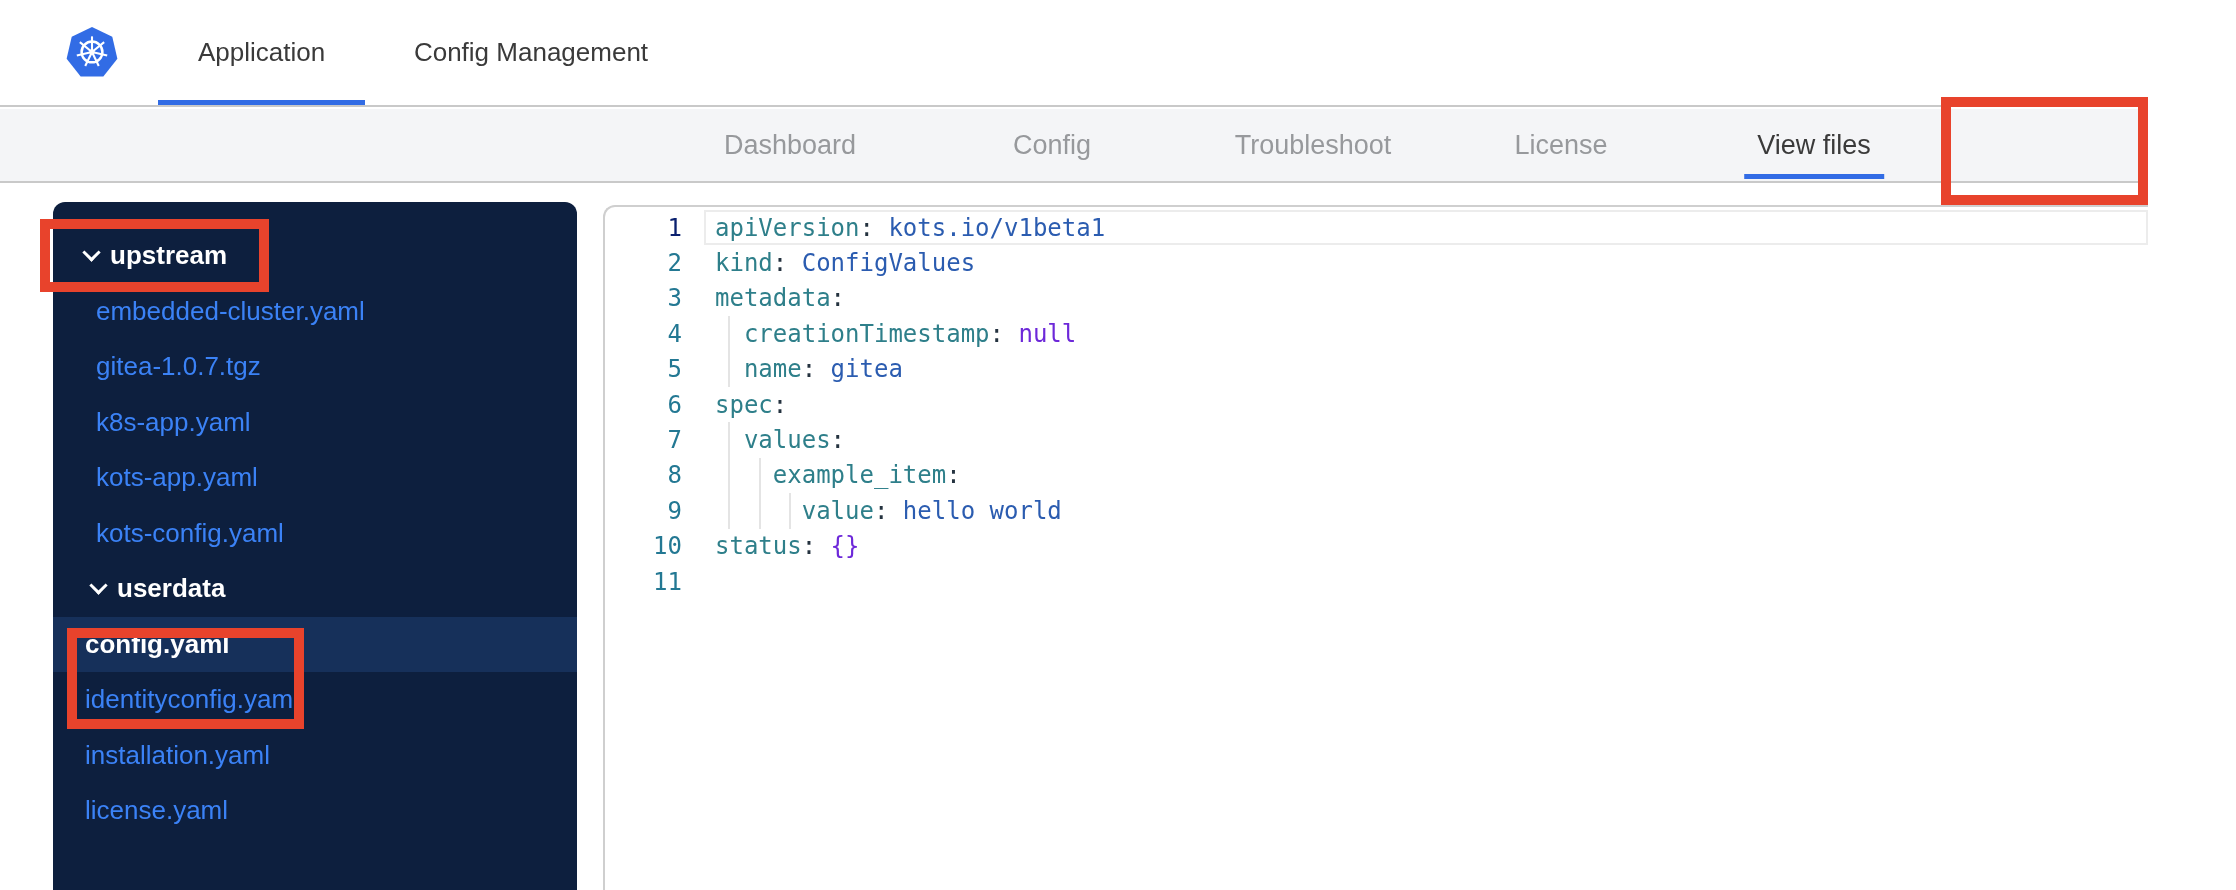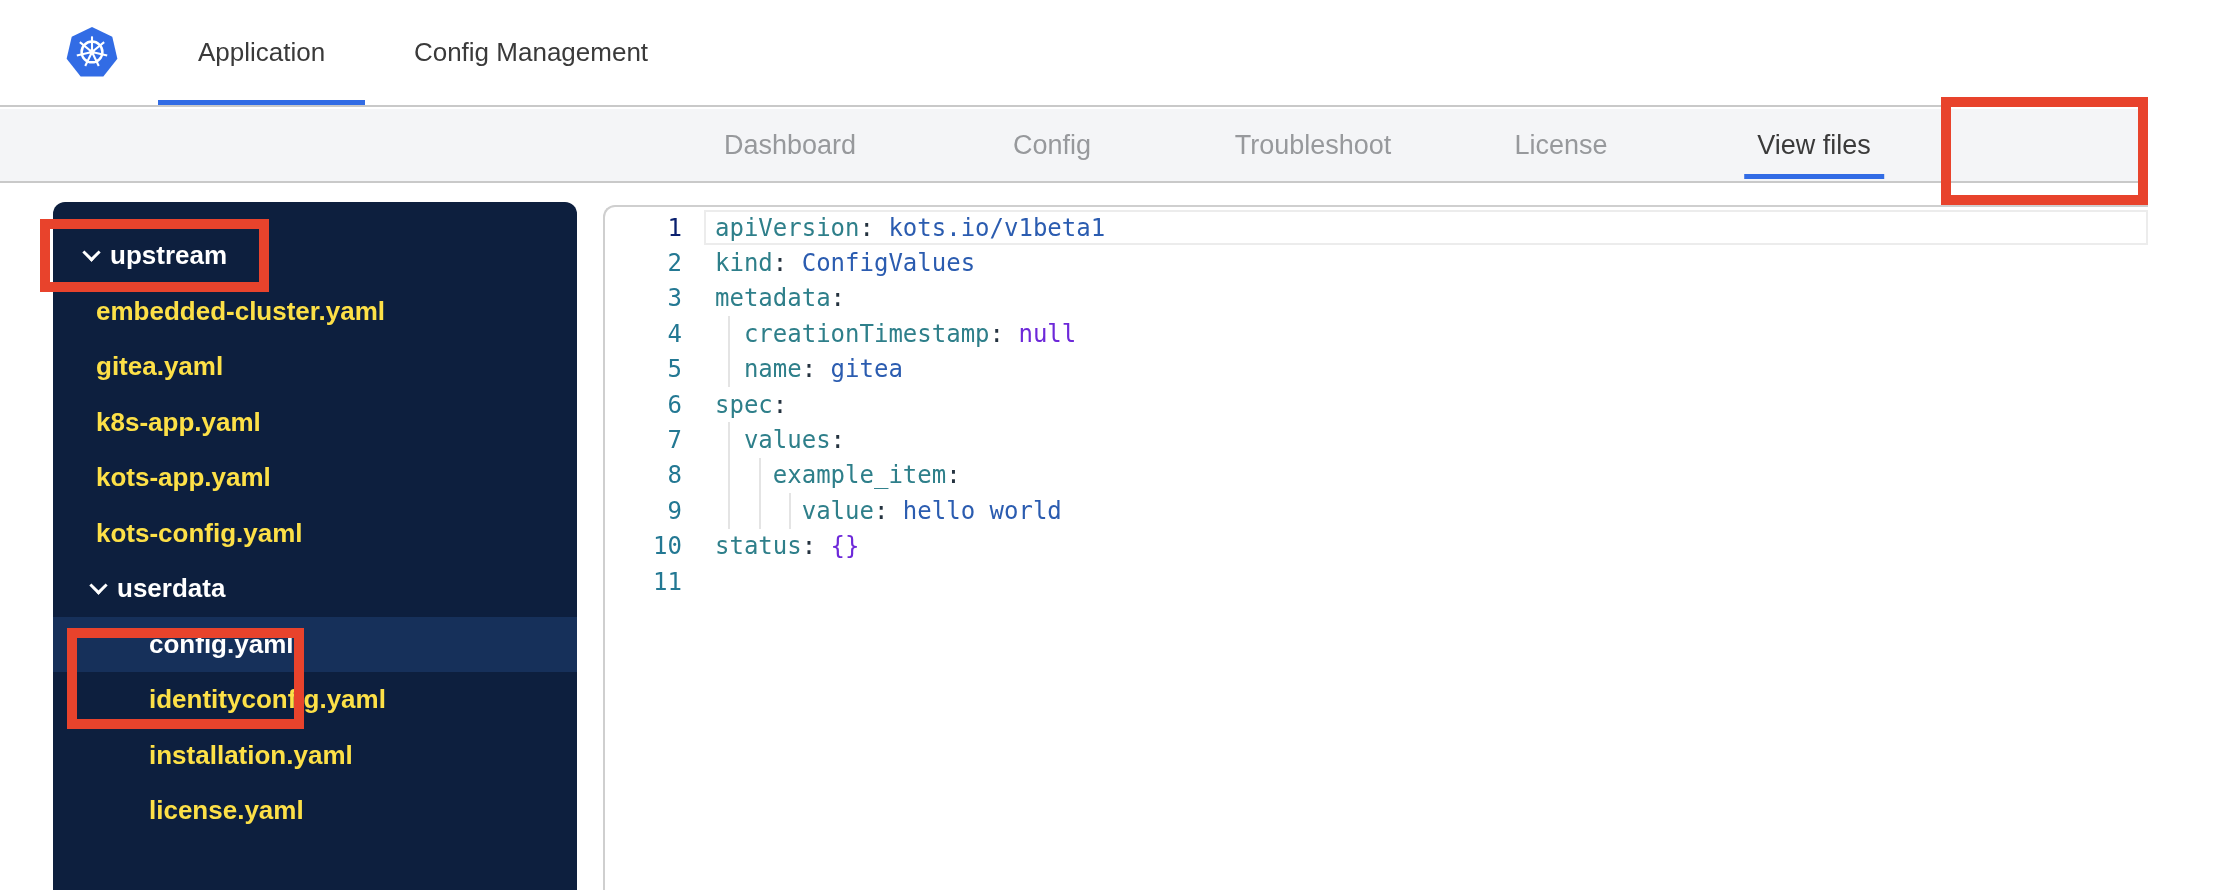--- a/index.html
+++ b/index.html
@@ -24,24 +24,24 @@
   .stab.active { color:#3a3a3a; }
   .stab:nth-child(1){ left:790px; } .stab:nth-child(2){ left:1052px; } .stab:nth-child(3){ left:1313px;align-items:center; }
   .stab:nth-child(4){ left:1561px; } .stab:nth-child(5){ left:1814px; } .stab:nth-child(6){ left:2052px; }
   .stab-u { position:absolute; left:50%; transform:translateX(-50%); bottom:2px; width:140px; height:5px; background:#326CE5; }
 
   
   #file-tree { position:absolute; left:53px; top:202px; width:524px; height:688px; background:#0d1f3e;
                border-radius:12px 12px 0 0; padding-top:26px; overflow:hidden; }
   .row { display:flex; align-items:center; height:55.5px; font-size:26px; cursor:pointer; }
   .row.folder { color:#ffffff; font-weight:700; }
-  .row.file { color:#fde047;font-weight:bold; }
+  .row.file { color:#3b82f6; }
   .row.sel { background:#16305a; color:#ffffff; font-weight:700; }
   .row.folder.d0 { padding-left:32px; } .row.file.d0 { padding-left:43px; }
-  .row.folder.d1 { padding-left:39px; } .row.file.d1 { padding-left:96px; }
+  .row.folder.d1 { padding-left:39px; } .row.file.d1 { padding-left:32px; }
   .chev { width:13px; height:13px; border-right:3px solid #fff; border-bottom:3px solid #fff;
           transform:rotate(45deg); margin:-6px 12px 0 0; flex:none; }
 
   
   #editor { position:absolute; left:603px; top:205px; right:0; bottom:0; background:#fff;
             border-left:2px solid #cfcfcf; border-top:2px solid #cfcfcf; border-top-left-radius:12px; }
   #code-lines { position:absolute; left:0; top:3px; right:0; }
   .curline { position:absolute; left:99px; top:0; right:0; height:35px; border:2px solid #ececec; }
   .ig { position:absolute; width:2px; background:#e4e4e4; }
   #ig1 { left:123px; top:106px; height:71px; }
@@ -119,21 +119,21 @@
 
   <div id="file-tree">
       <div class="row folder d0">
         <i class="chev"></i>
         <span class="rlabel">upstream</span>
       </div>
       <div class="row file d0">
         <span class="rlabel">embedded-cluster.yaml</span>
       </div>
       <div class="row file d0">
-        <span class="rlabel">gitea.yaml</span>
+        <span class="rlabel">gitea-1.0.7.tgz</span>
       </div>
       <div class="row file d0">
         <span class="rlabel">k8s-app.yaml</span>
       </div>
       <div class="row file d0">
         <span class="rlabel">kots-app.yaml</span>
       </div>
       <div class="row file d0">
         <span class="rlabel">kots-config.yaml</span>
       </div>

